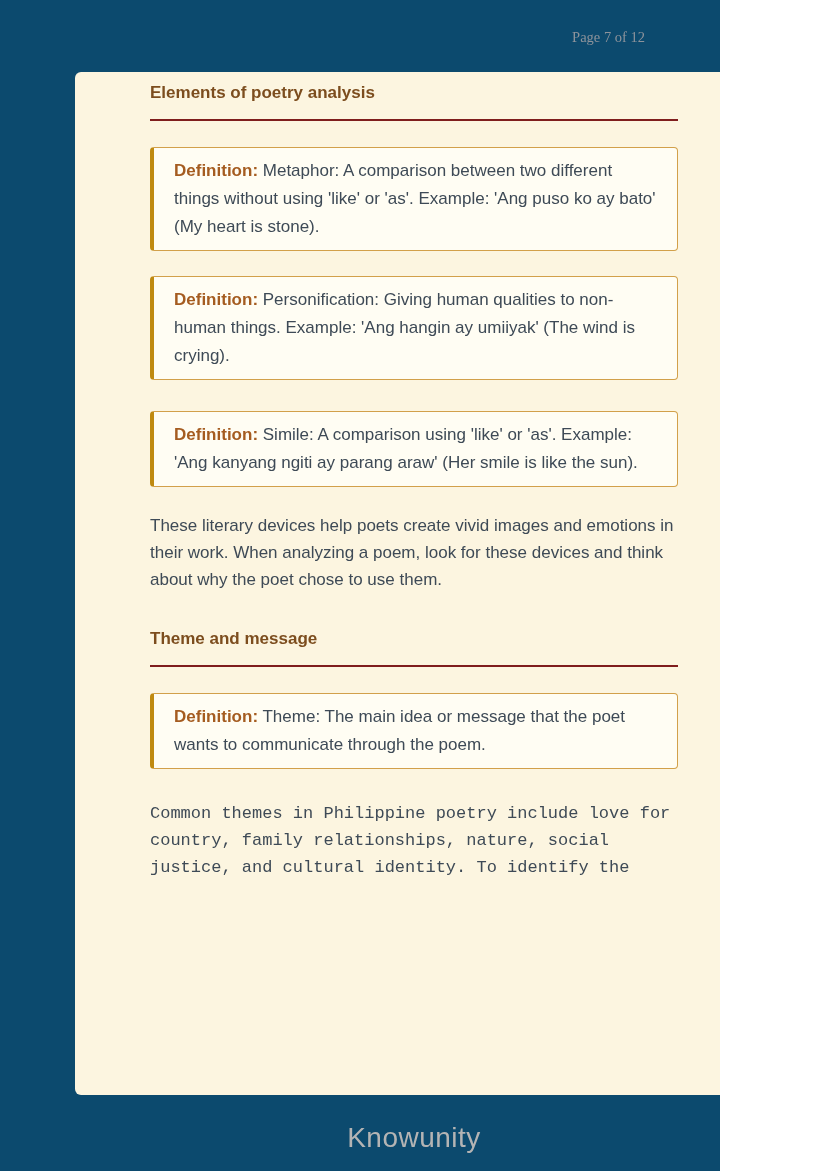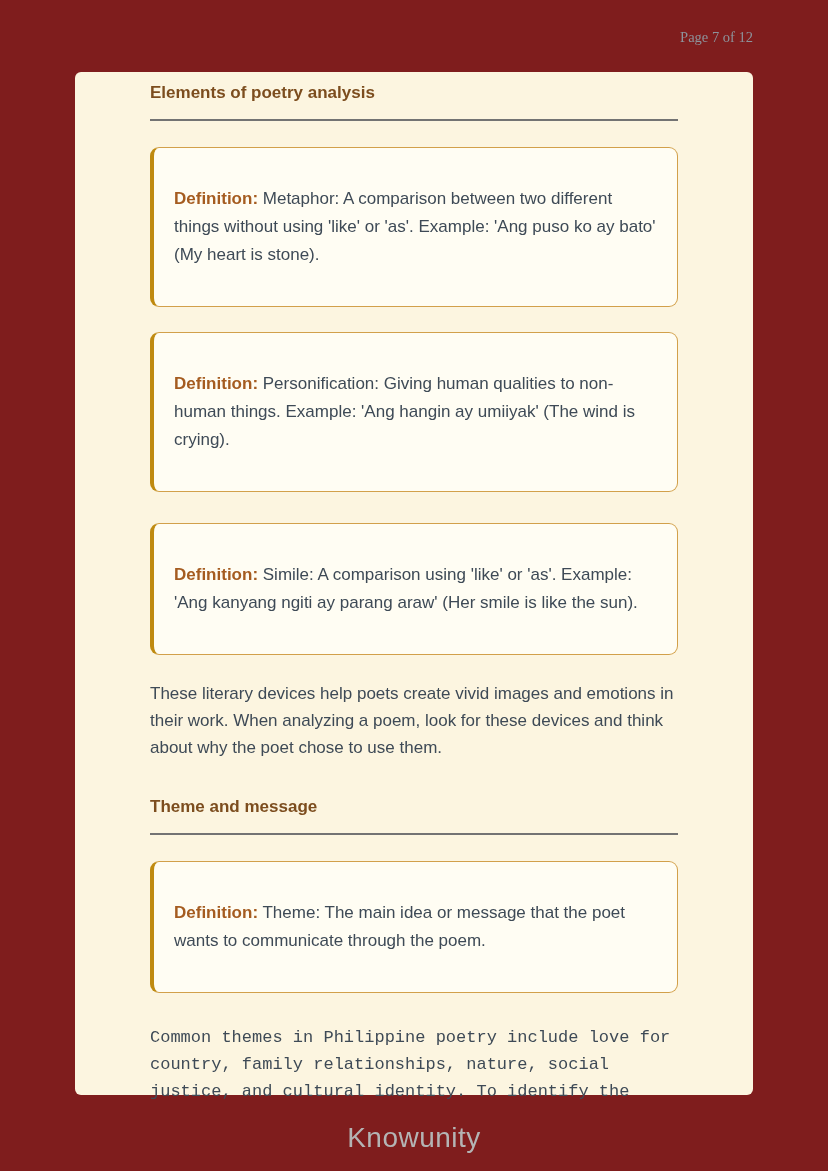--- a/index.html
+++ b/index.html
@@ -3,23 +3,23 @@
 <meta charset="utf-8">
 <style>
   * { margin: 0; padding: 0; box-sizing: border-box; }
   html, body {
     width: 828px;
     background: #ffffff;
     font-family: "Liberation Sans", "DejaVu Sans", sans-serif;
   }
   .page {
     position: relative;
-    width: 828px;
+    width: 720px;
     height: 1171px;
-    background: #7f1d1d;
+    background: #0c4a6e;
     overflow: hidden;
   }
   .page-number {
     position: absolute;
     top: 29px;
     right: 75px;
     font-family: "Liberation Serif", "DejaVu Serif", serif;
     font-size: 14.5px;
     color: #8d939b;
   }
@@ -32,37 +32,37 @@
     background: #fcf5e0;
     border-radius: 6px;
     padding: 10px 75px 40px 75px;
   }
   .section-heading {
     font-size: 17px;
     font-weight: bold;
     color: #7c4d1e;
     line-height: 22px;
     padding-bottom: 15px;
-    border-bottom: 2px solid #737373;
+    border-bottom: 2px solid #7f1d1d;
     margin-bottom: 26px;
   }
   .section-heading.spaced { margin-top: 35px; }
   .paragraph {
     font-size: 17px;
     line-height: 27px;
     color: #3e4a56;
     margin-bottom: 32px;
   }
   .paragraph.last { margin-bottom: 0; font-family: Liberation Mono, monospace; }
   .definition-box {
     background: #fffdf3;
     border: 1px solid #d2a04a;
     border-left: 4px solid #bf8a10;
-    border-radius: 9px;
-    padding: 37px 20px;
+    border-radius: 4px;
+    padding: 9px 20px;
     font-size: 17px;
     line-height: 28px;
     color: #3e4a56;
     margin-bottom: 25px;
   }
   .definition-box.last-box { margin-bottom: 31px; }
   .definition-label {
     font-weight: bold;
     color: #a55c20;
   }

